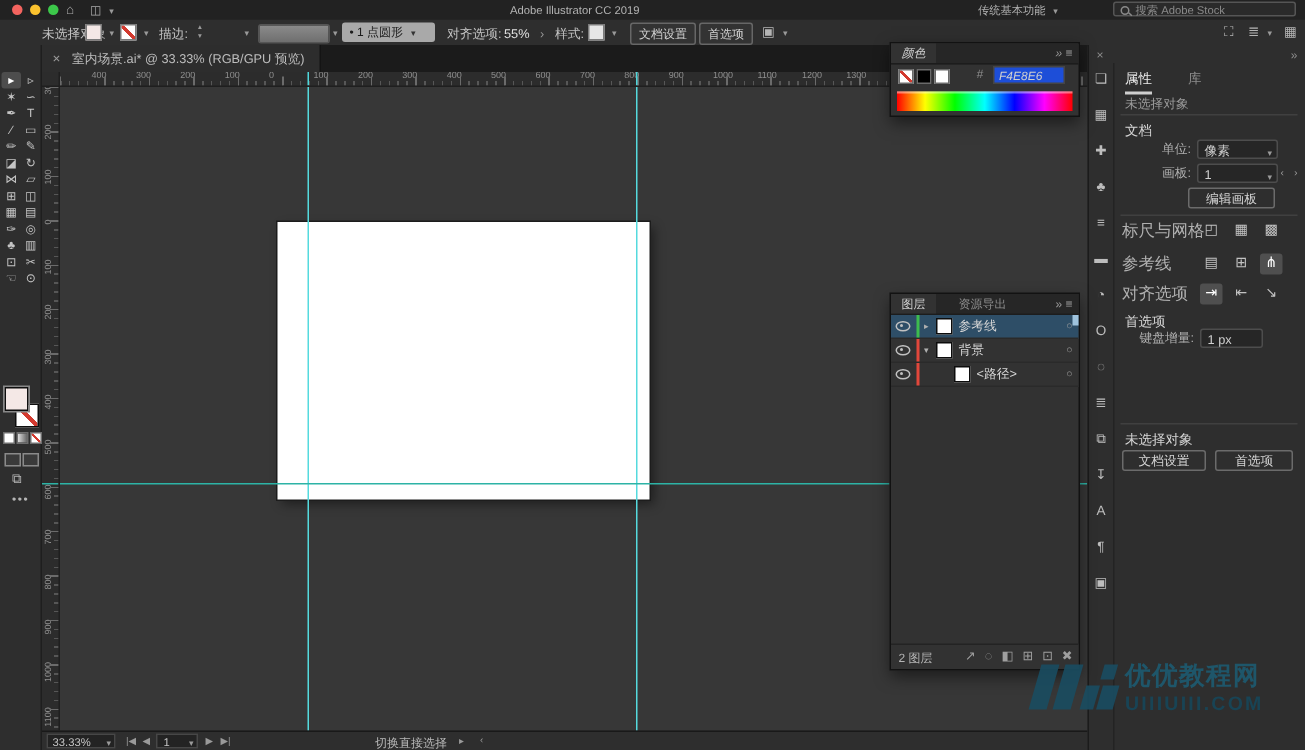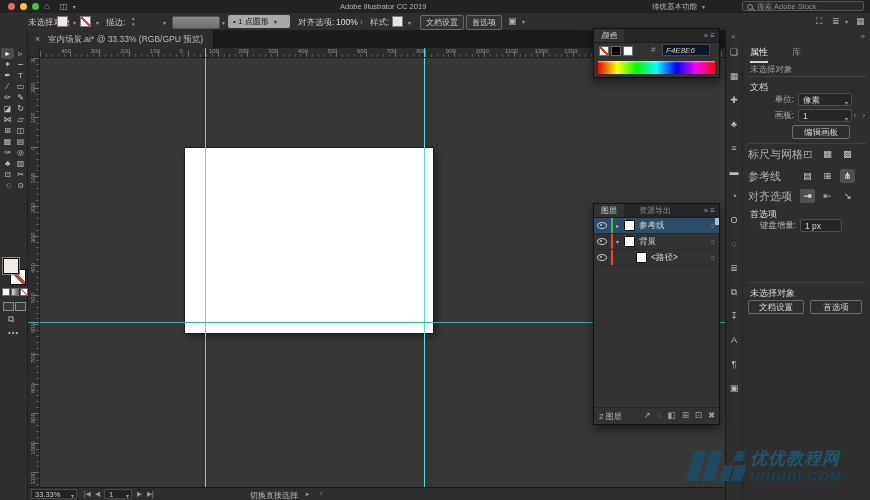--- a/index.html
+++ b/index.html
@@ -63,26 +63,26 @@
   
   .fpanel{position:absolute;background:#323232;border:1px solid #121212;box-shadow:0 4px 10px rgba(0,0,0,.5);z-index:6;box-sizing:border-box;}
   .phead{position:absolute;left:0;top:0;right:0;height:13px;background:#262626;border-bottom:1px solid #1c1c1c;}
   .ptab{position:absolute;top:0;height:13px;line-height:13px;padding:0 7px;font-size:8px;color:#cfcfcf;background:#323232;}
   .ptab.inactive{background:transparent;color:#8d8d8d;}
   .pops{position:absolute;right:4px;top:0;height:13px;line-height:13px;font-size:8px;color:#9a9a9a;}
   
   #color-panel{left:593px;top:28px;width:127px;height:50px;font-style:italic;}
   .csw{position:absolute;top:17px;width:10px;height:10px;border:1px solid #6a6a6a;box-sizing:border-box;}
   #hex-wrap{position:absolute;left:57px;top:16px;font-size:8px;color:#8f8f8f;}
-  #hex-input{position:absolute;left:68px;top:15px;width:48px;height:12px;background:#0f172a;border:1px solid #454545;color:#cfcfcf;font-size:8px;line-height:12px;padding-left:3px;box-sizing:border-box;}
+  #hex-input{position:absolute;left:68px;top:15px;width:48px;height:12px;background:#1d4ed8;border:1px solid #454545;color:#cfcfcf;font-size:8px;line-height:12px;padding-left:3px;box-sizing:border-box;}
   #spectrum{position:absolute;left:4px;right:4px;top:32px;height:13px;
      background:linear-gradient(90deg,#f00 0%,#ff0 16%,#0f0 33%,#0ff 50%,#00f 67%,#f0f 84%,#f00 100%);}
   #spectrum::before{content:"";position:absolute;left:0;right:0;top:0;height:2px;background:linear-gradient(180deg,rgba(255,255,255,.65),rgba(255,255,255,0));}
   
-  #layers-panel{left:593px;top:203px;width:127px;height:222px;}
+  #layers-panel{left:593px;top:195px;width:127px;height:252px;}
   #layer-rows{position:absolute;left:0;right:0;top:14px;}
   .layer-row{position:relative;display:flex;align-items:center;height:15px;border-bottom:1px solid #2a2a2a;background:#323232;padding-left:3px;}
   .layer-row.selected{background:#2e4e67;}
   .layer-row.selected::after{content:"";position:absolute;right:0;top:0;width:4px;height:7px;background:#9fc3dd;}
   .eye{width:8px;height:5px;border:1px solid #c2c2c2;border-radius:50%;position:relative;margin-right:4px;flex:none;}
   .eye::after{content:"";position:absolute;left:2px;top:1px;width:2px;height:2px;background:#c2c2c2;border-radius:50%;}
   .lbar{width:2px;height:15px;flex:none;margin-right:3px;}
   .ltoggle{width:8px;font-size:6px;color:#b0b0b0;flex:none;}
   .lindent{flex:none;}
   .lthumb{width:9px;height:9px;background:#fff;border:1px solid #0c0c0c;flex:none;margin-right:4px;}
@@ -121,21 +121,21 @@
   .navarrow{position:absolute;right:22px;font-size:7px;color:#9a9a9a;}
   
   #statusbar{position:absolute;left:28px;top:487px;width:697px;height:13px;background:#2e2e2e;border-top:1px solid #191919;box-sizing:border-box;}
   #zoombox{position:absolute;left:3px;top:1px;width:46px;height:10px;background:#232323;border:1px solid #474747;font-size:7.5px;color:#c5c5c5;line-height:9px;padding-left:3px;box-sizing:border-box;}
   #zoombox .caret{position:absolute;right:2px;top:2px;}
   .navic{position:absolute;top:2px;font-size:6.5px;color:#9a9a9a;}
   #abnav{position:absolute;left:76px;top:1px;width:28px;height:10px;background:#232323;border:1px solid #474747;font-size:7.5px;color:#c5c5c5;line-height:9px;padding-left:4px;box-sizing:border-box;}
   #abnav .caret{position:absolute;right:2px;top:2px;}
   #status-text{position:absolute;left:150px;width:120px;text-align:right;top:2px;font-size:8px;color:#b8b8b8;}
   
-  #watermark{position:absolute;right:0;bottom:8px;width:184px;height:47px;z-index:20;opacity:.92;font-style:italic;}
+  #watermark{position:absolute;right:0;bottom:16px;width:184px;height:47px;z-index:20;opacity:.92;}
   .wm-bar{position:absolute;background:#1a4c60;transform:skewX(-16deg);}
   #wm-text{position:absolute;left:64px;top:2px;font-size:17px;font-weight:bold;color:#1d5a70;letter-spacing:1px;white-space:nowrap;}
   #wm-url{position:absolute;left:64px;top:24px;font-size:13px;font-weight:bold;color:#174659;letter-spacing:1.5px;white-space:nowrap;}
 </style>
 </head>
 <body>
 
 <div id="app">
 
   <div id="titlebar">
@@ -155,21 +155,21 @@
     <span class="caret abs" style="left:70px;top:6px">▾</span>
     <span class="swatch none-diag" style="left:80px"></span>
     <span class="caret abs" style="left:93px;top:6px">▾</span>
     <span class="lbl" style="left:106px">描边:</span>
     <span class="abs" style="left:132px;top:2px;font-size:5px;color:#9a9a9a;line-height:6px">▴<br>▾</span>
     <span class="caret abs" style="left:160px;top:6px">▾</span>
     <span id="width-profile"></span>
     <span class="caret abs" style="left:219px;top:6px">▾</span>
     <span id="brush-dd">• <span>1 点圆形</span> <span class="caret">▾</span></span>
     <span class="lbl" style="left:298px">对齐选项:</span>
-    <span class="lbl" style="left:336px;color:#e0e0e0">100%</span>
+    <span class="lbl" style="left:336px;color:#e0e0e0">55%</span>
     <span class="lbl" style="left:360px;color:#9a9a9a">›</span>
     <span class="lbl" style="left:370px">样式:</span>
     <span class="swatch" style="left:392px;background:#e6e6e6"></span>
     <span class="caret abs" style="left:405px;top:6px">▾</span>
     <span class="obtn" style="left:420px;width:42px">文档设置</span>
     <span class="obtn" style="left:466px;width:34px">首选项</span>
     <span class="oicon" style="left:508px">▣ <span class="caret">▾</span></span>
     <span class="oicon" style="left:816px">⛶</span>
     <span class="oicon" style="left:832px">≣ <span class="caret">▾</span></span>
     <span class="oicon" style="left:856px">▦</span>

